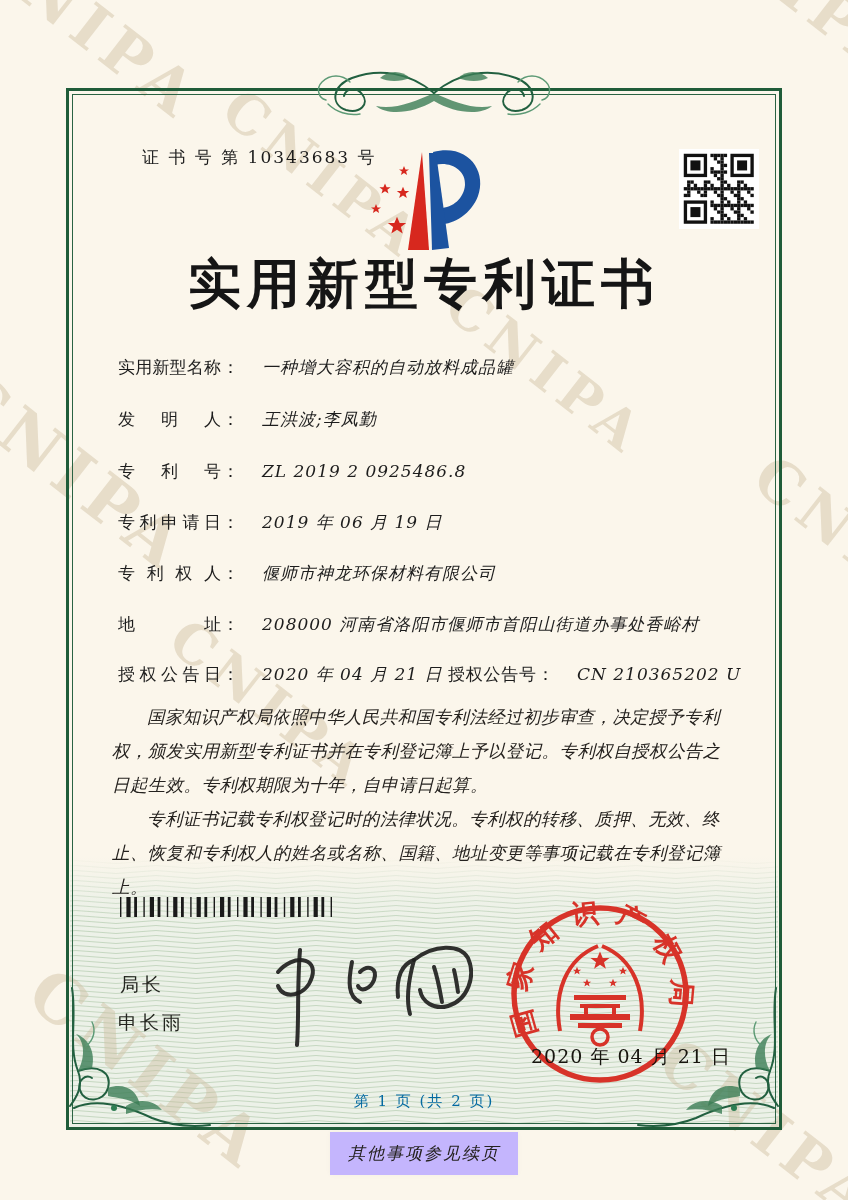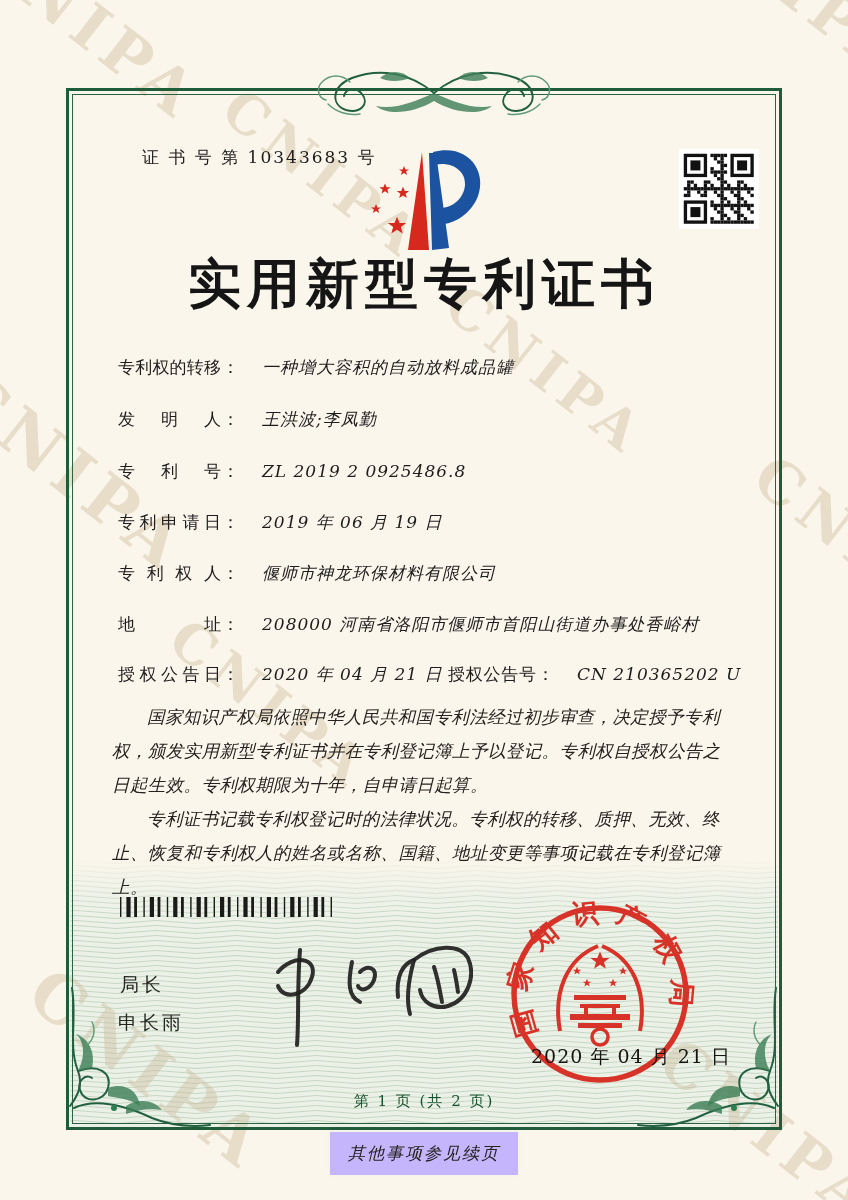--- a/index.html
+++ b/index.html
@@ -52,21 +52,21 @@
   #officer-title{position:absolute;left:120px;top:972px;font-size:19px;letter-spacing:3px;
       font-family:"DejaVu Sans","Liberation Sans",sans-serif;color:#23251f;z-index:5;}
   #officer-name{position:absolute;left:118px;top:1010px;font-size:19px;letter-spacing:3px;
       font-family:"DejaVu Sans","Liberation Sans",sans-serif;color:#23251f;z-index:5;}
   #signature{position:absolute;left:248px;top:942px;z-index:5;}
   #signature path{fill:none;stroke:#20201e;stroke-width:4;stroke-linecap:round;stroke-linejoin:round;opacity:.92;}
 
   #seal{position:absolute;left:505px;top:899px;z-index:6;opacity:.94;}
   #seal-date{position:absolute;left:531px;top:1044px;font-size:19px;letter-spacing:1px;color:#17150f;z-index:7;white-space:nowrap;}
 
-  #page-no{position:absolute;left:0;top:1092px;width:848px;text-align:center;font-size:15px;letter-spacing:2px;color:#14532d;z-index:5;}
+  #page-no{position:absolute;left:0;top:1092px;width:848px;text-align:center;font-size:15px;letter-spacing:2px;color:#0369a1;z-index:5;}
   #note{position:absolute;left:330px;top:1132px;background:#c4b5fd;padding:10px 18px;font-size:17px;
         font-style:italic;letter-spacing:2px;color:#25221f;z-index:5;box-shadow:0 0 6px rgba(0,0,0,0.03);}
 </style>
 </head>
 <body>
 
 <div id="page">
 
   <div class="wm" style="left:-45px;top:-12px;font-size:62px;">CNIPA</div>
   <div class="wm" style="left:668px;top:-48px;font-size:60px;">CNIPA</div>
@@ -323,21 +323,21 @@
         <rect x="70" y="42" width="3.5" height="3.5"></rect>
         <rect x="70" y="52.5" width="3.5" height="3.5"></rect>
         <rect x="70" y="59.5" width="3.5" height="3.5"></rect>
         <rect x="70" y="70" width="3.5" height="3.5"></rect>
       </g>
   </svg>
 
   <div id="title">实用新型专利证书</div>
 
   <div class="row" style="top:356px">
-    <span class="flabel">专利权的转移</span><span class="colon">：</span><span class="fvalue">一种增大容积的自动放料成品罐</span>
+    <span class="flabel">实用新型名称</span><span class="colon">：</span><span class="fvalue">一种增大容积的自动放料成品罐</span>
   </div>
   <div class="row" style="top:408px">
     <span class="flabel">发明人</span><span class="colon">：</span><span class="fvalue">王洪波;李凤勤</span>
   </div>
   <div class="row" style="top:460px">
     <span class="flabel">专利号</span><span class="colon">：</span><span class="fvalue">ZL 2019 2 0925486.8</span>
   </div>
   <div class="row" style="top:511px">
     <span class="flabel">专利申请日</span><span class="colon">：</span><span class="fvalue">2019 年 06 月 19 日</span>
   </div>

